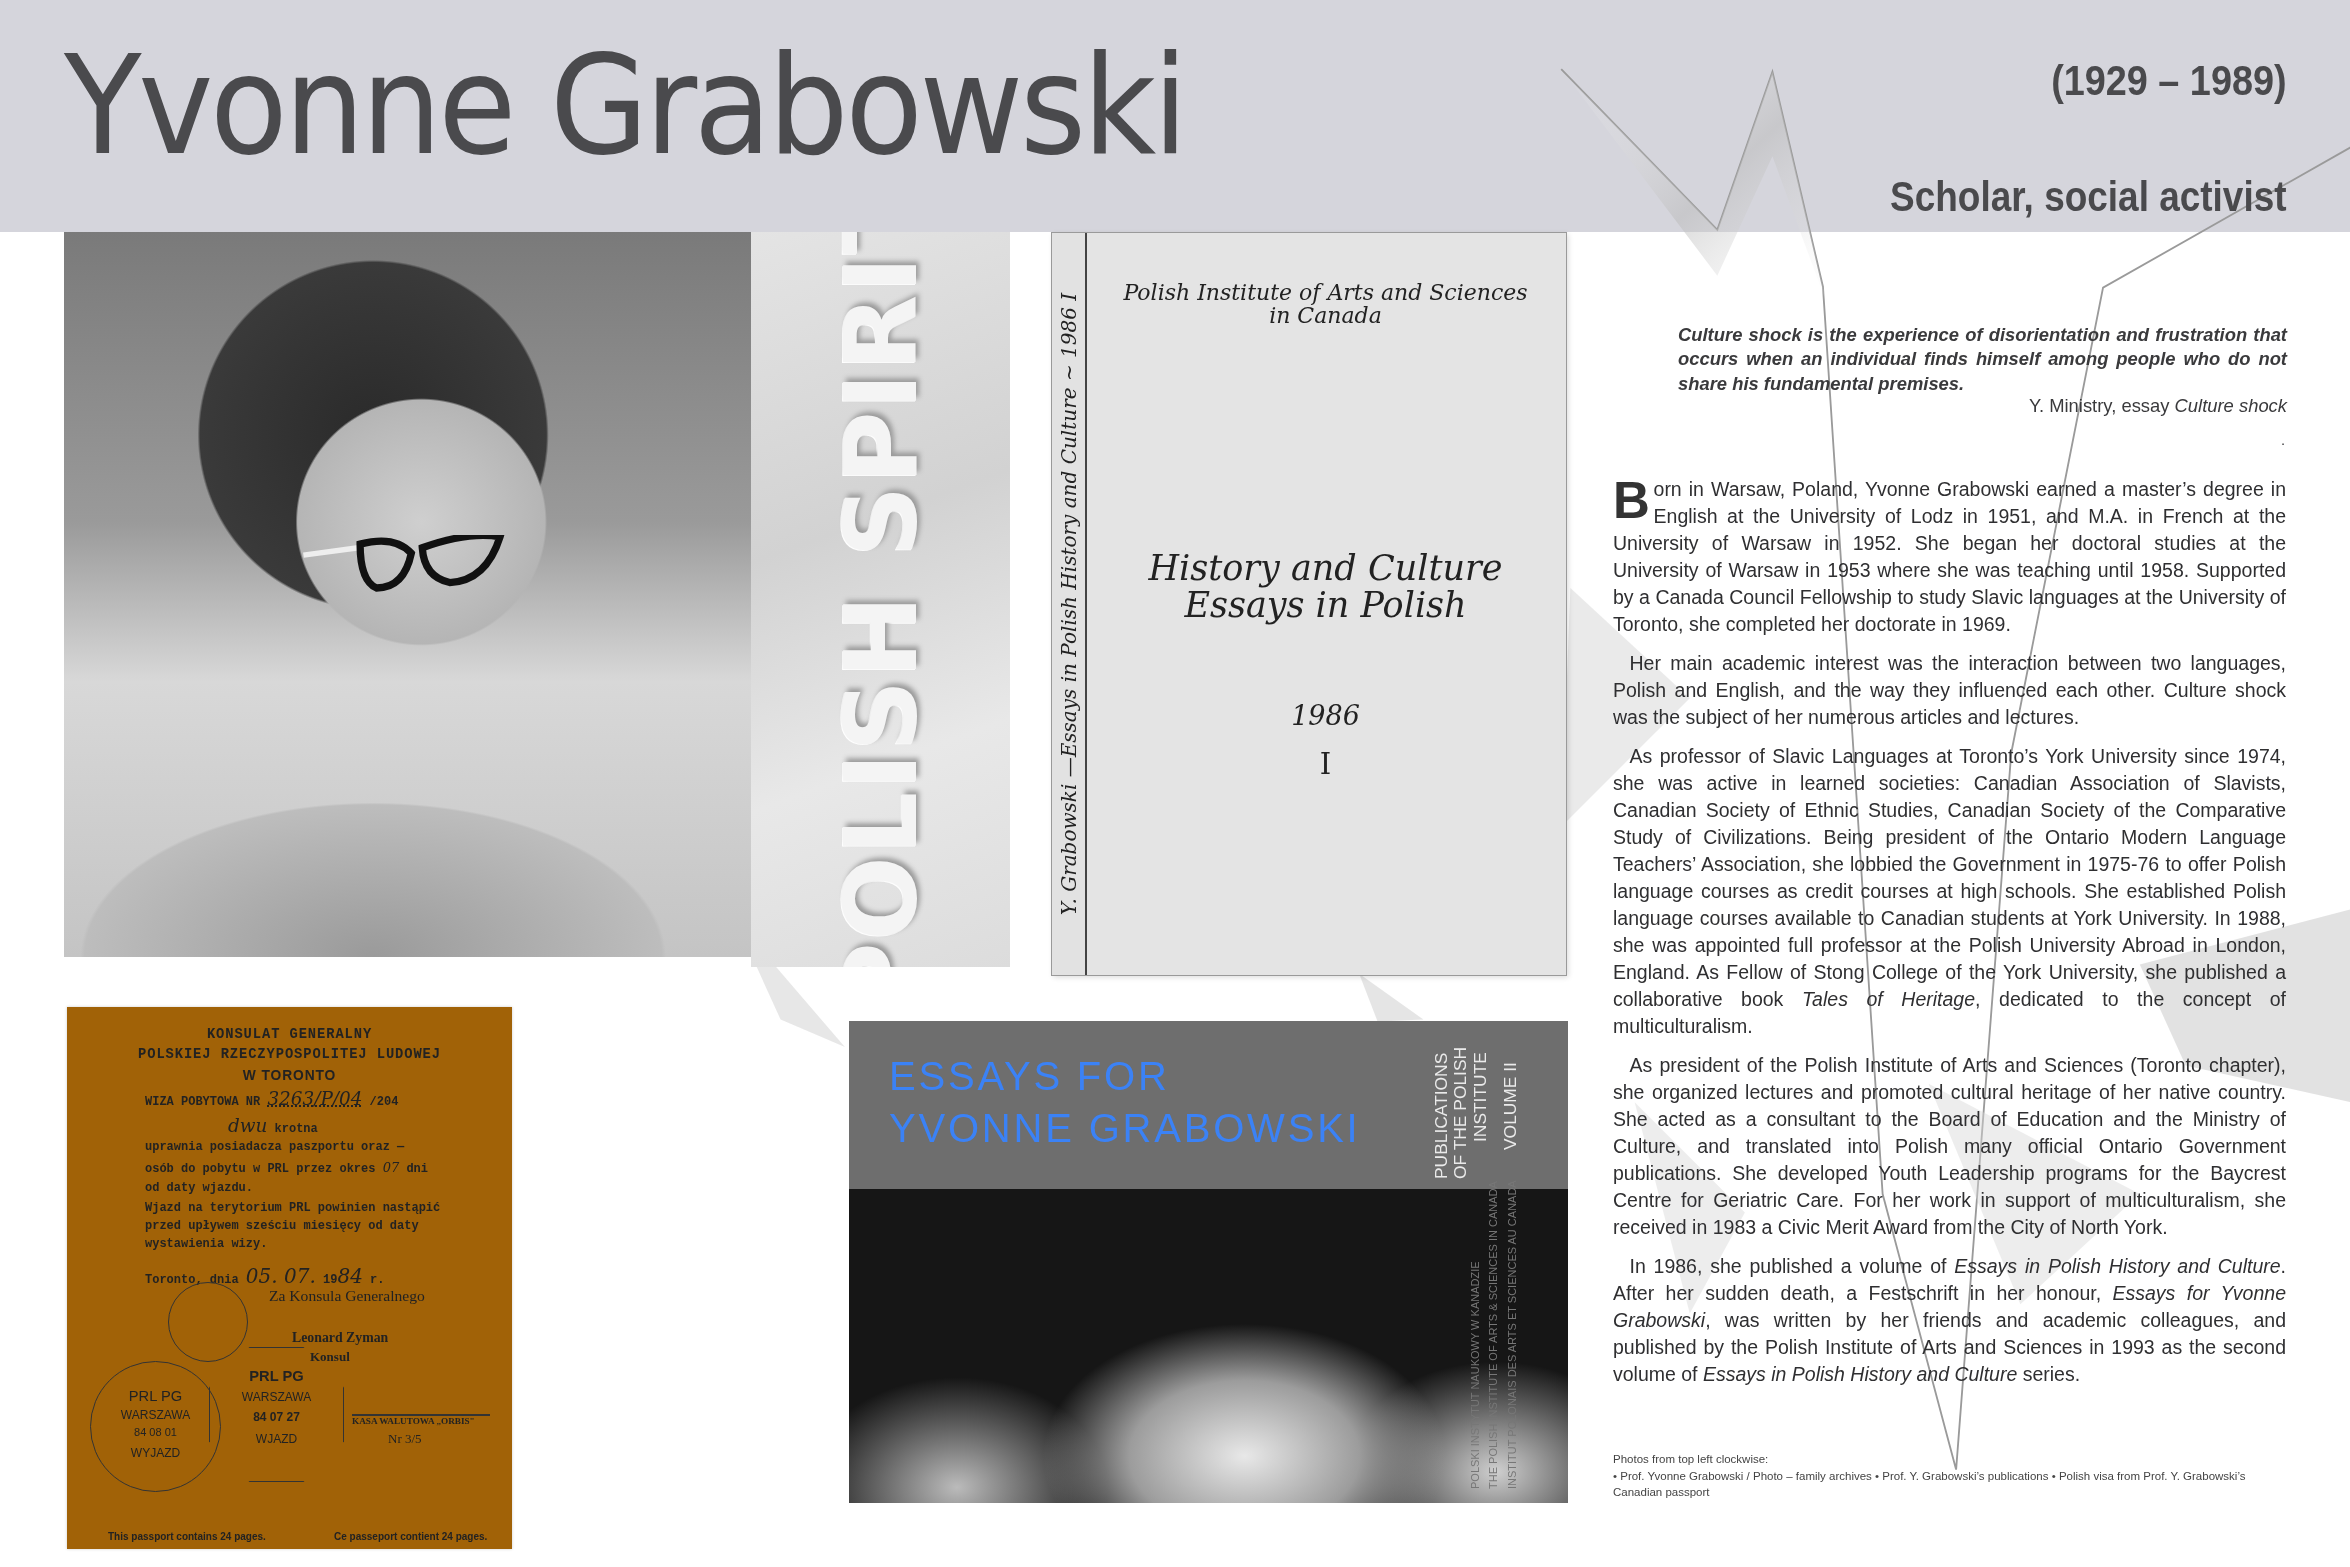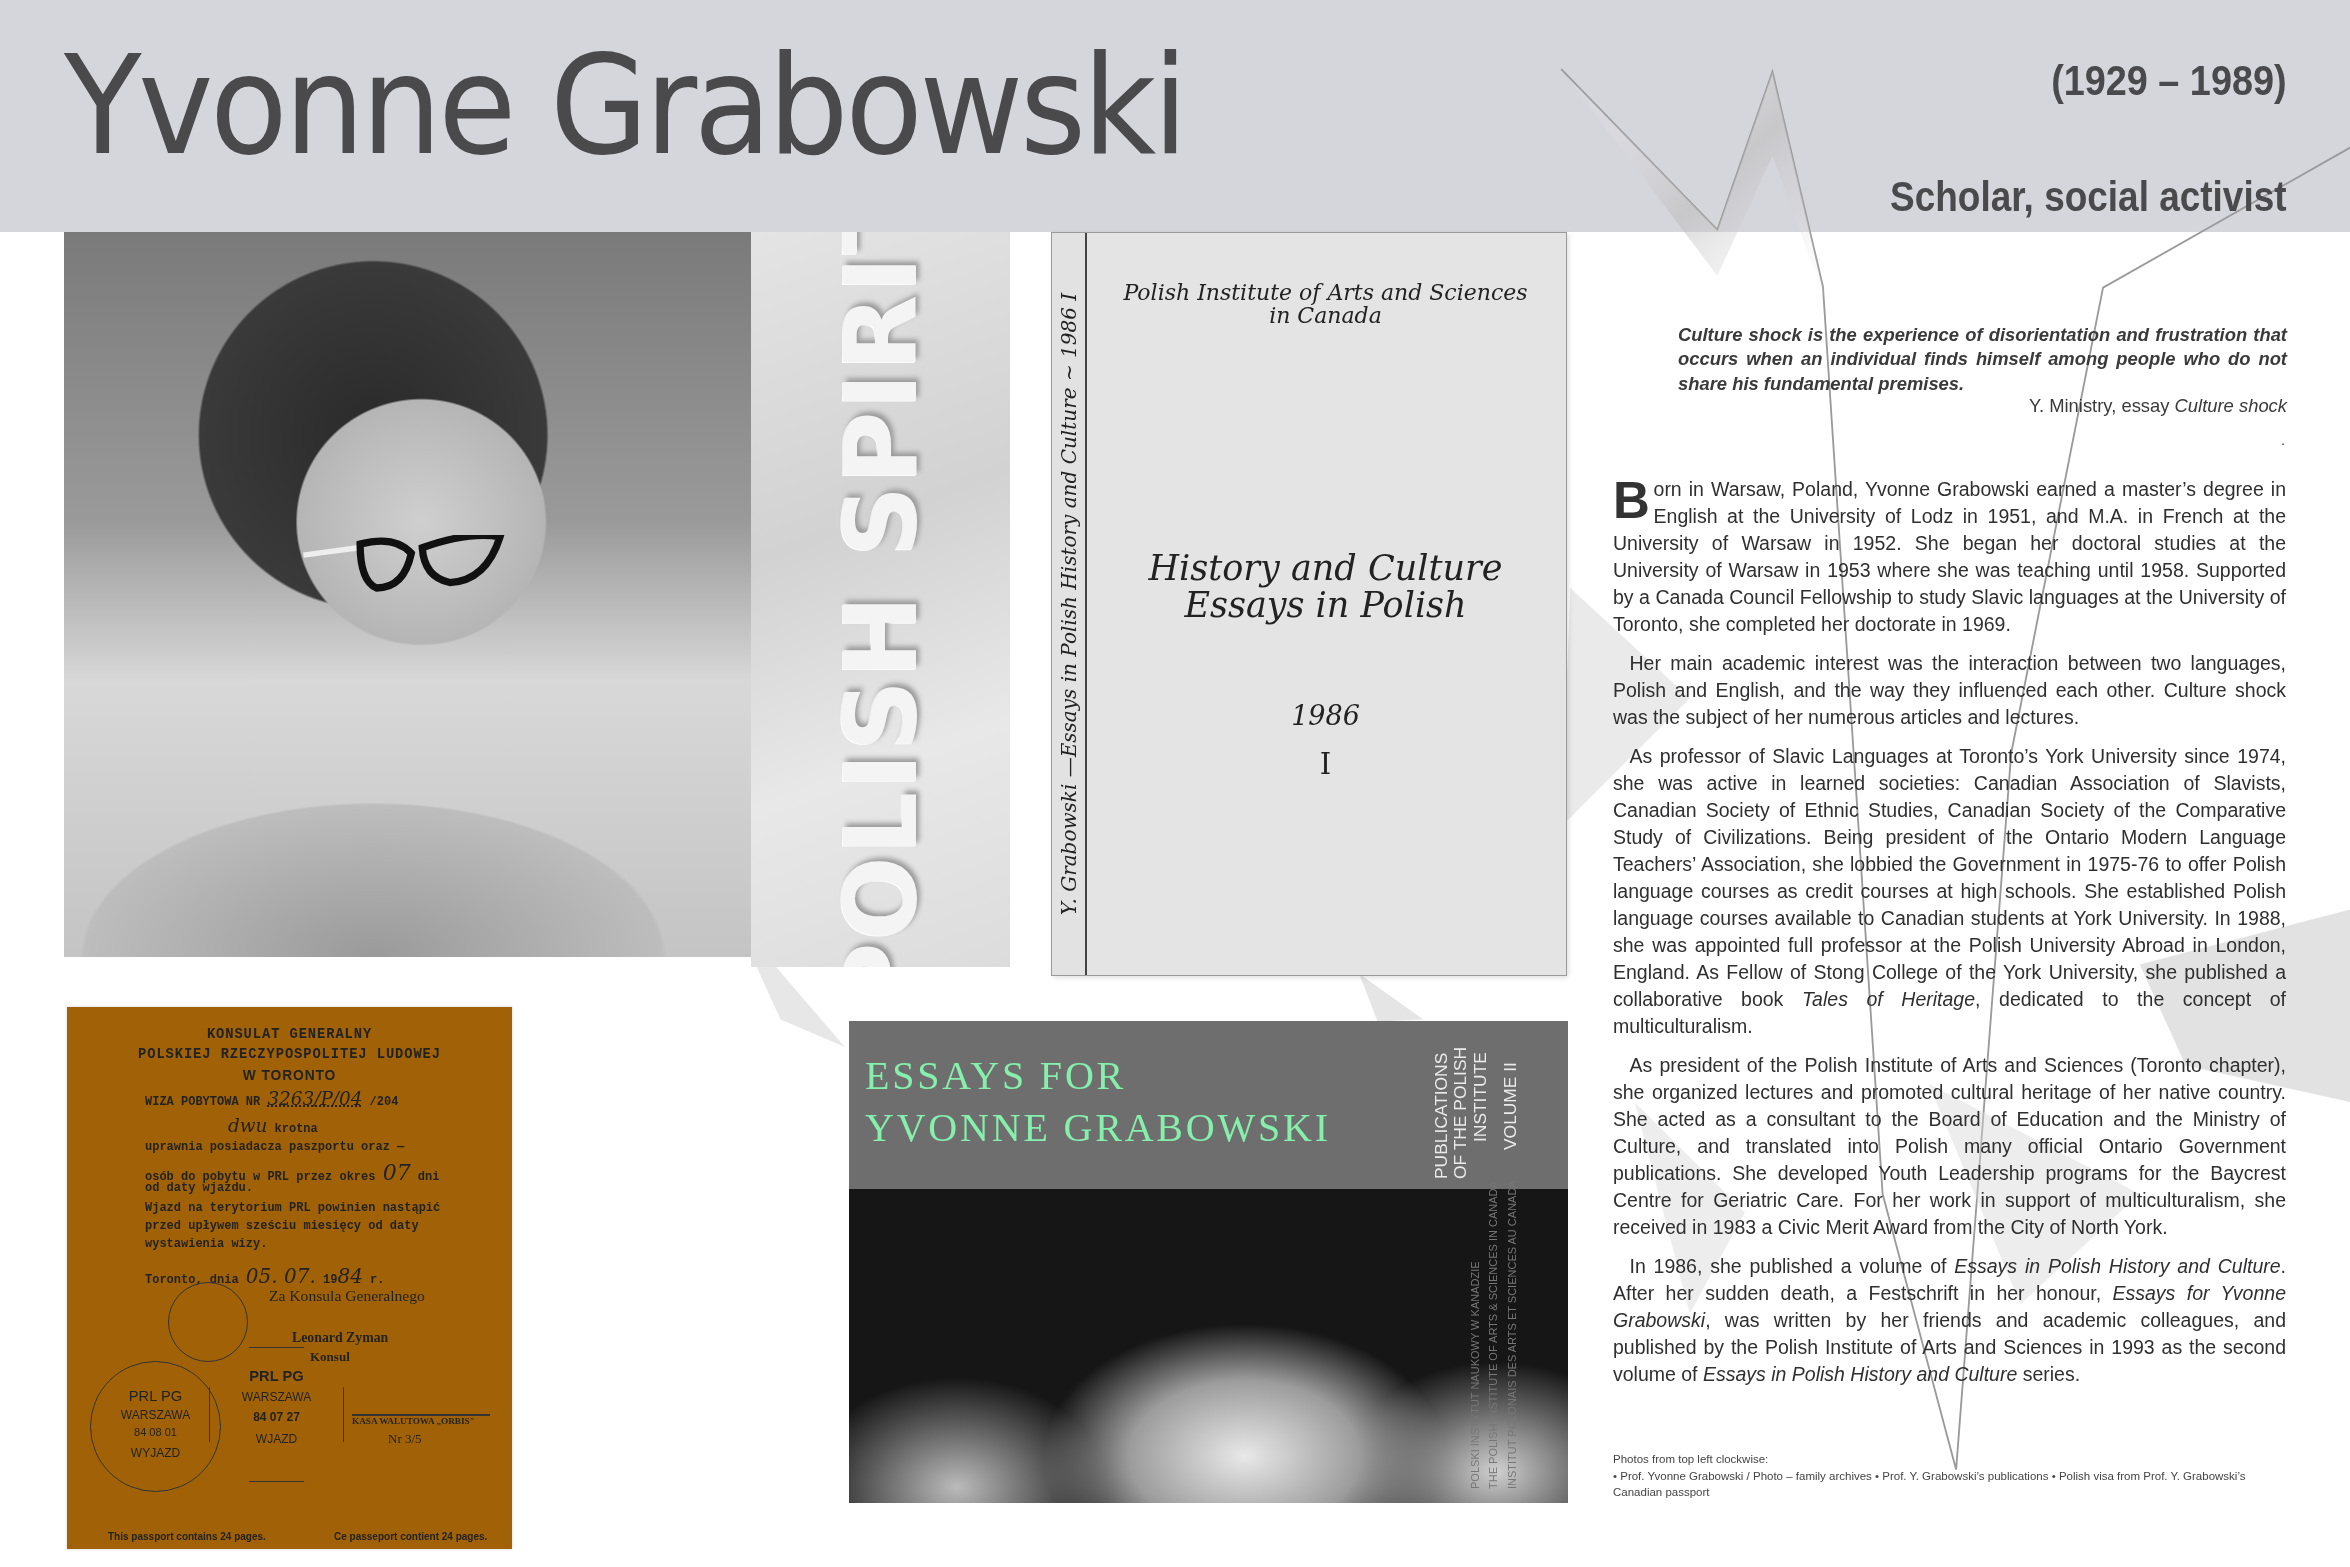--- a/index.html
+++ b/index.html
@@ -30,21 +30,21 @@
   .passport { position:absolute; left:67px; top:1007px; width:445px; height:542px; background:#a16207; box-shadow:0 0 2.8px rgba(0,0,0,.2); font-family:"Liberation Mono", monospace; color:#222; overflow:hidden; }
   .pp-line { position:absolute; left:0; right:0; text-align:center; font-weight:700; font-size:13.8px; letter-spacing:0.9px; }
   .pp-left { position:absolute; left:78px; font-weight:700; font-size:12px; white-space:nowrap; }
   .pp-hand { font-family:"DejaVu Serif", serif; font-style:italic; font-weight:400; font-size:22px; }
   .stamp-round { position:absolute; border:1.8px solid #333; border-radius:50%; }
   .stamp-oct { position:absolute; border:1.8px solid #333; clip-path:polygon(30% 0,70% 0,100% 30%,100% 70%,70% 100%,30% 100%,0 70%,0 30%); }
   .pp-footer { position:absolute; bottom:7.3px; font-family:"Liberation Sans", sans-serif; font-weight:700; font-size:10px; }
 
   .book2 { position:absolute; left:849px; top:1021px; width:719px; height:482px; background:#1c1c1c; overflow:hidden; }
   .book2-band { position:absolute; left:0; top:0; width:100%; height:168px; background:#6e6e6e; }
-  .book2-title { position:absolute; left:16px; top:29px; font-family:Liberation Serif, serif; font-size:40px; color:#86efac; letter-spacing:2.8px; line-height:1.3; font-weight:300; }
+  .book2-title { position:absolute; left:40px; top:29px; font-family:Liberation Sans, sans-serif; font-size:40px; color:#3b82f6; letter-spacing:2.8px; line-height:1.3; font-weight:300; }
   .book2-side-text { position:absolute; transform:rotate(-90deg); transform-origin:left top; font-family:"Liberation Sans", sans-serif; color:#eaeaea; font-size:17.4px; line-height:1.05; white-space:nowrap; }
   .book2-photo { position:absolute; left:0; top:168px; width:100%; height:314px; background:
      radial-gradient(ellipse 40% 60% at 55% 85%, #e8e8e8 0%, #9c9c9c 40%, transparent 70%),
      radial-gradient(ellipse 30% 50% at 15% 95%, #bbbbbb 0%, transparent 70%),
      radial-gradient(ellipse 30% 50% at 90% 90%, #cfcfcf 0%, transparent 70%),
      #161616; }
   .book2-spine-small { position:absolute; transform:rotate(-90deg); transform-origin:left top; font-family:"Liberation Sans", sans-serif; color:#777; font-size:11px; white-space:nowrap; }
 
   .quote { position:absolute; left:1678px; top:323px; width:609px; font-style:italic; font-size:18.4px; line-height:1.32; color:#3a3a3c; text-align:justify;font-weight:bold; }
   .quote-attr { position:absolute; right:64px; top:395px; font-size:18.4px; color:#3a3a3c; white-space:nowrap; }
@@ -121,21 +121,21 @@
     <span class="pp-hand" style="font-size:18.4px; text-decoration:underline dotted;">3263/P/04</span>
     <span>/204</span>
   </div>
   <div class="pp-left" style="top:108px; left:161px;">
     <span class="pp-hand" style="font-size:18.4px;">dwu</span>
     <span>krotna</span>
   </div>
   <div class="pp-left" style="top:133px;">uprawnia posiadacza paszportu oraz —</div>
   <div class="pp-left" style="top:153px;">
     <span>osób do pobytu w PRL przez okres</span>
-    <span class="pp-hand" style="font-size:22px;">07</span>
+    <span class="pp-hand" style="font-size:13px;">07</span>
     <span>dni</span>
   </div>
   <div class="pp-left" style="top:174px;">od daty wjazdu.</div>
   <div class="pp-left" style="top:194px;">Wjazd na terytorium PRL powinien nastąpić</div>
   <div class="pp-left" style="top:212px;">przed upływem sześciu miesięcy od daty</div>
   <div class="pp-left" style="top:230px;">wystawienia wizy.</div>
   <div class="pp-left" style="top:257px;">
     <span>Toronto, dnia</span>
     <span class="pp-hand" style="font-size:20px;">05. 07.</span>
     <span>19</span><span class="pp-hand" style="font-size:20px;">84</span>

